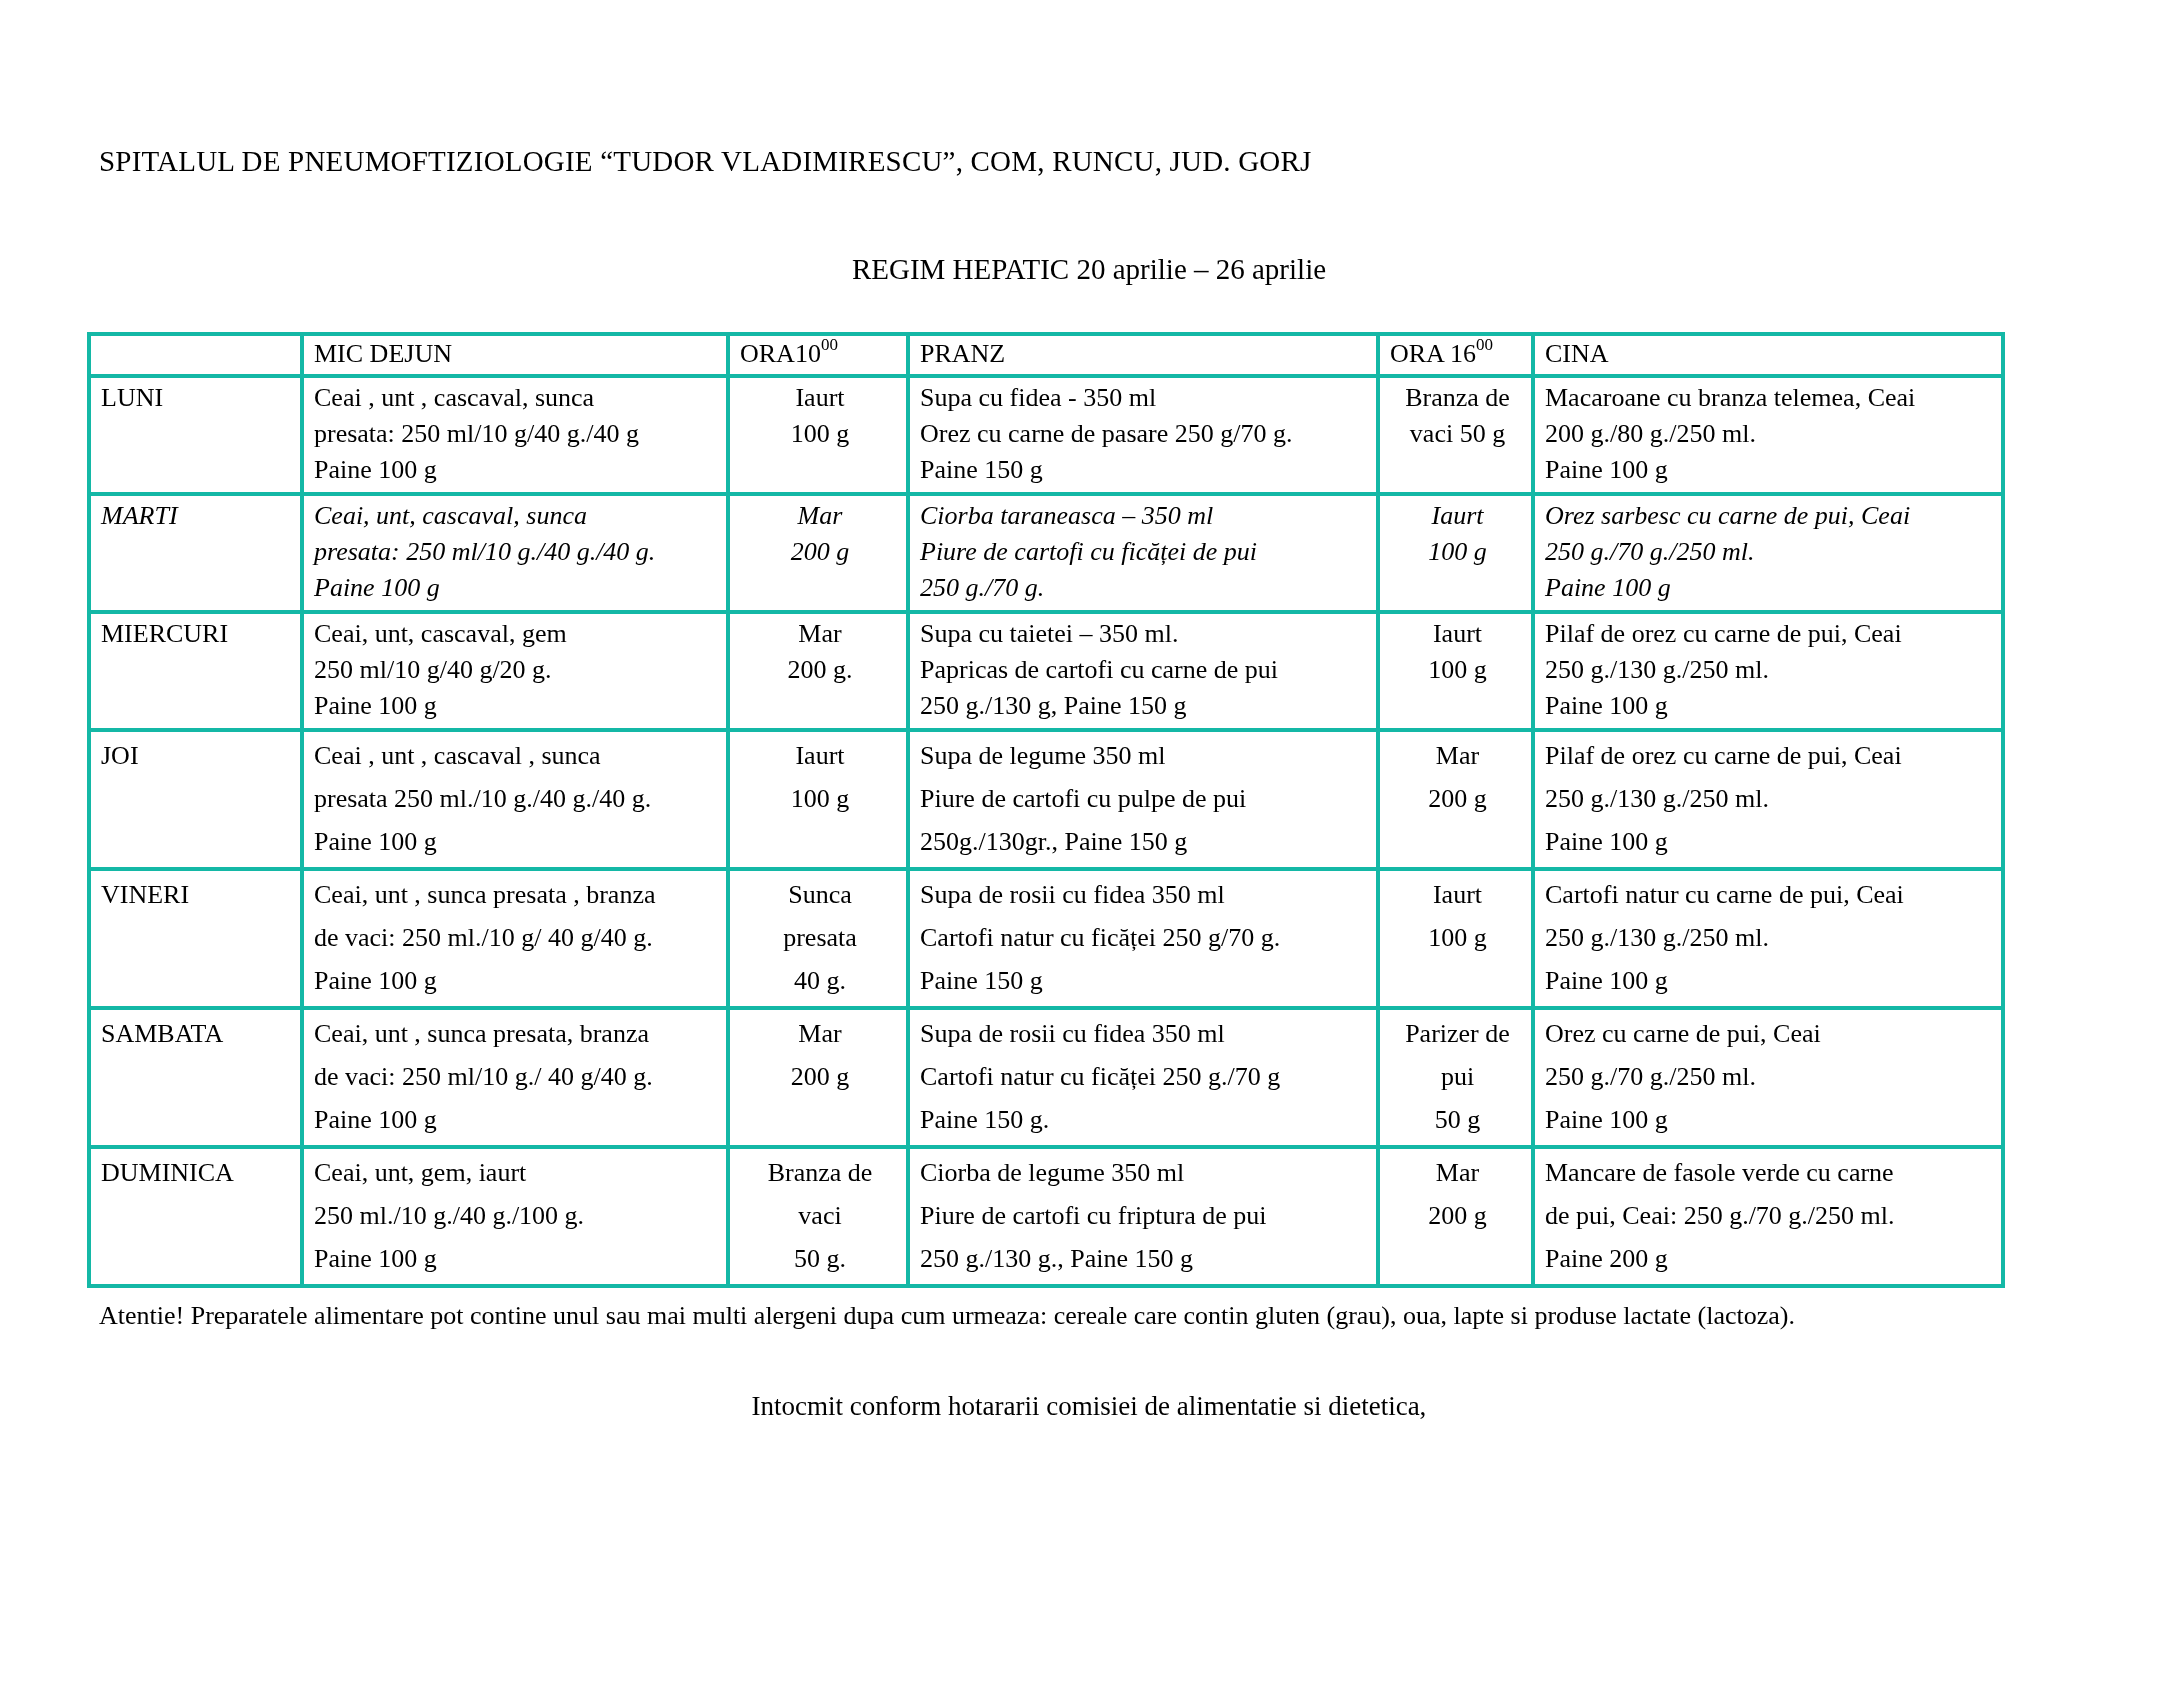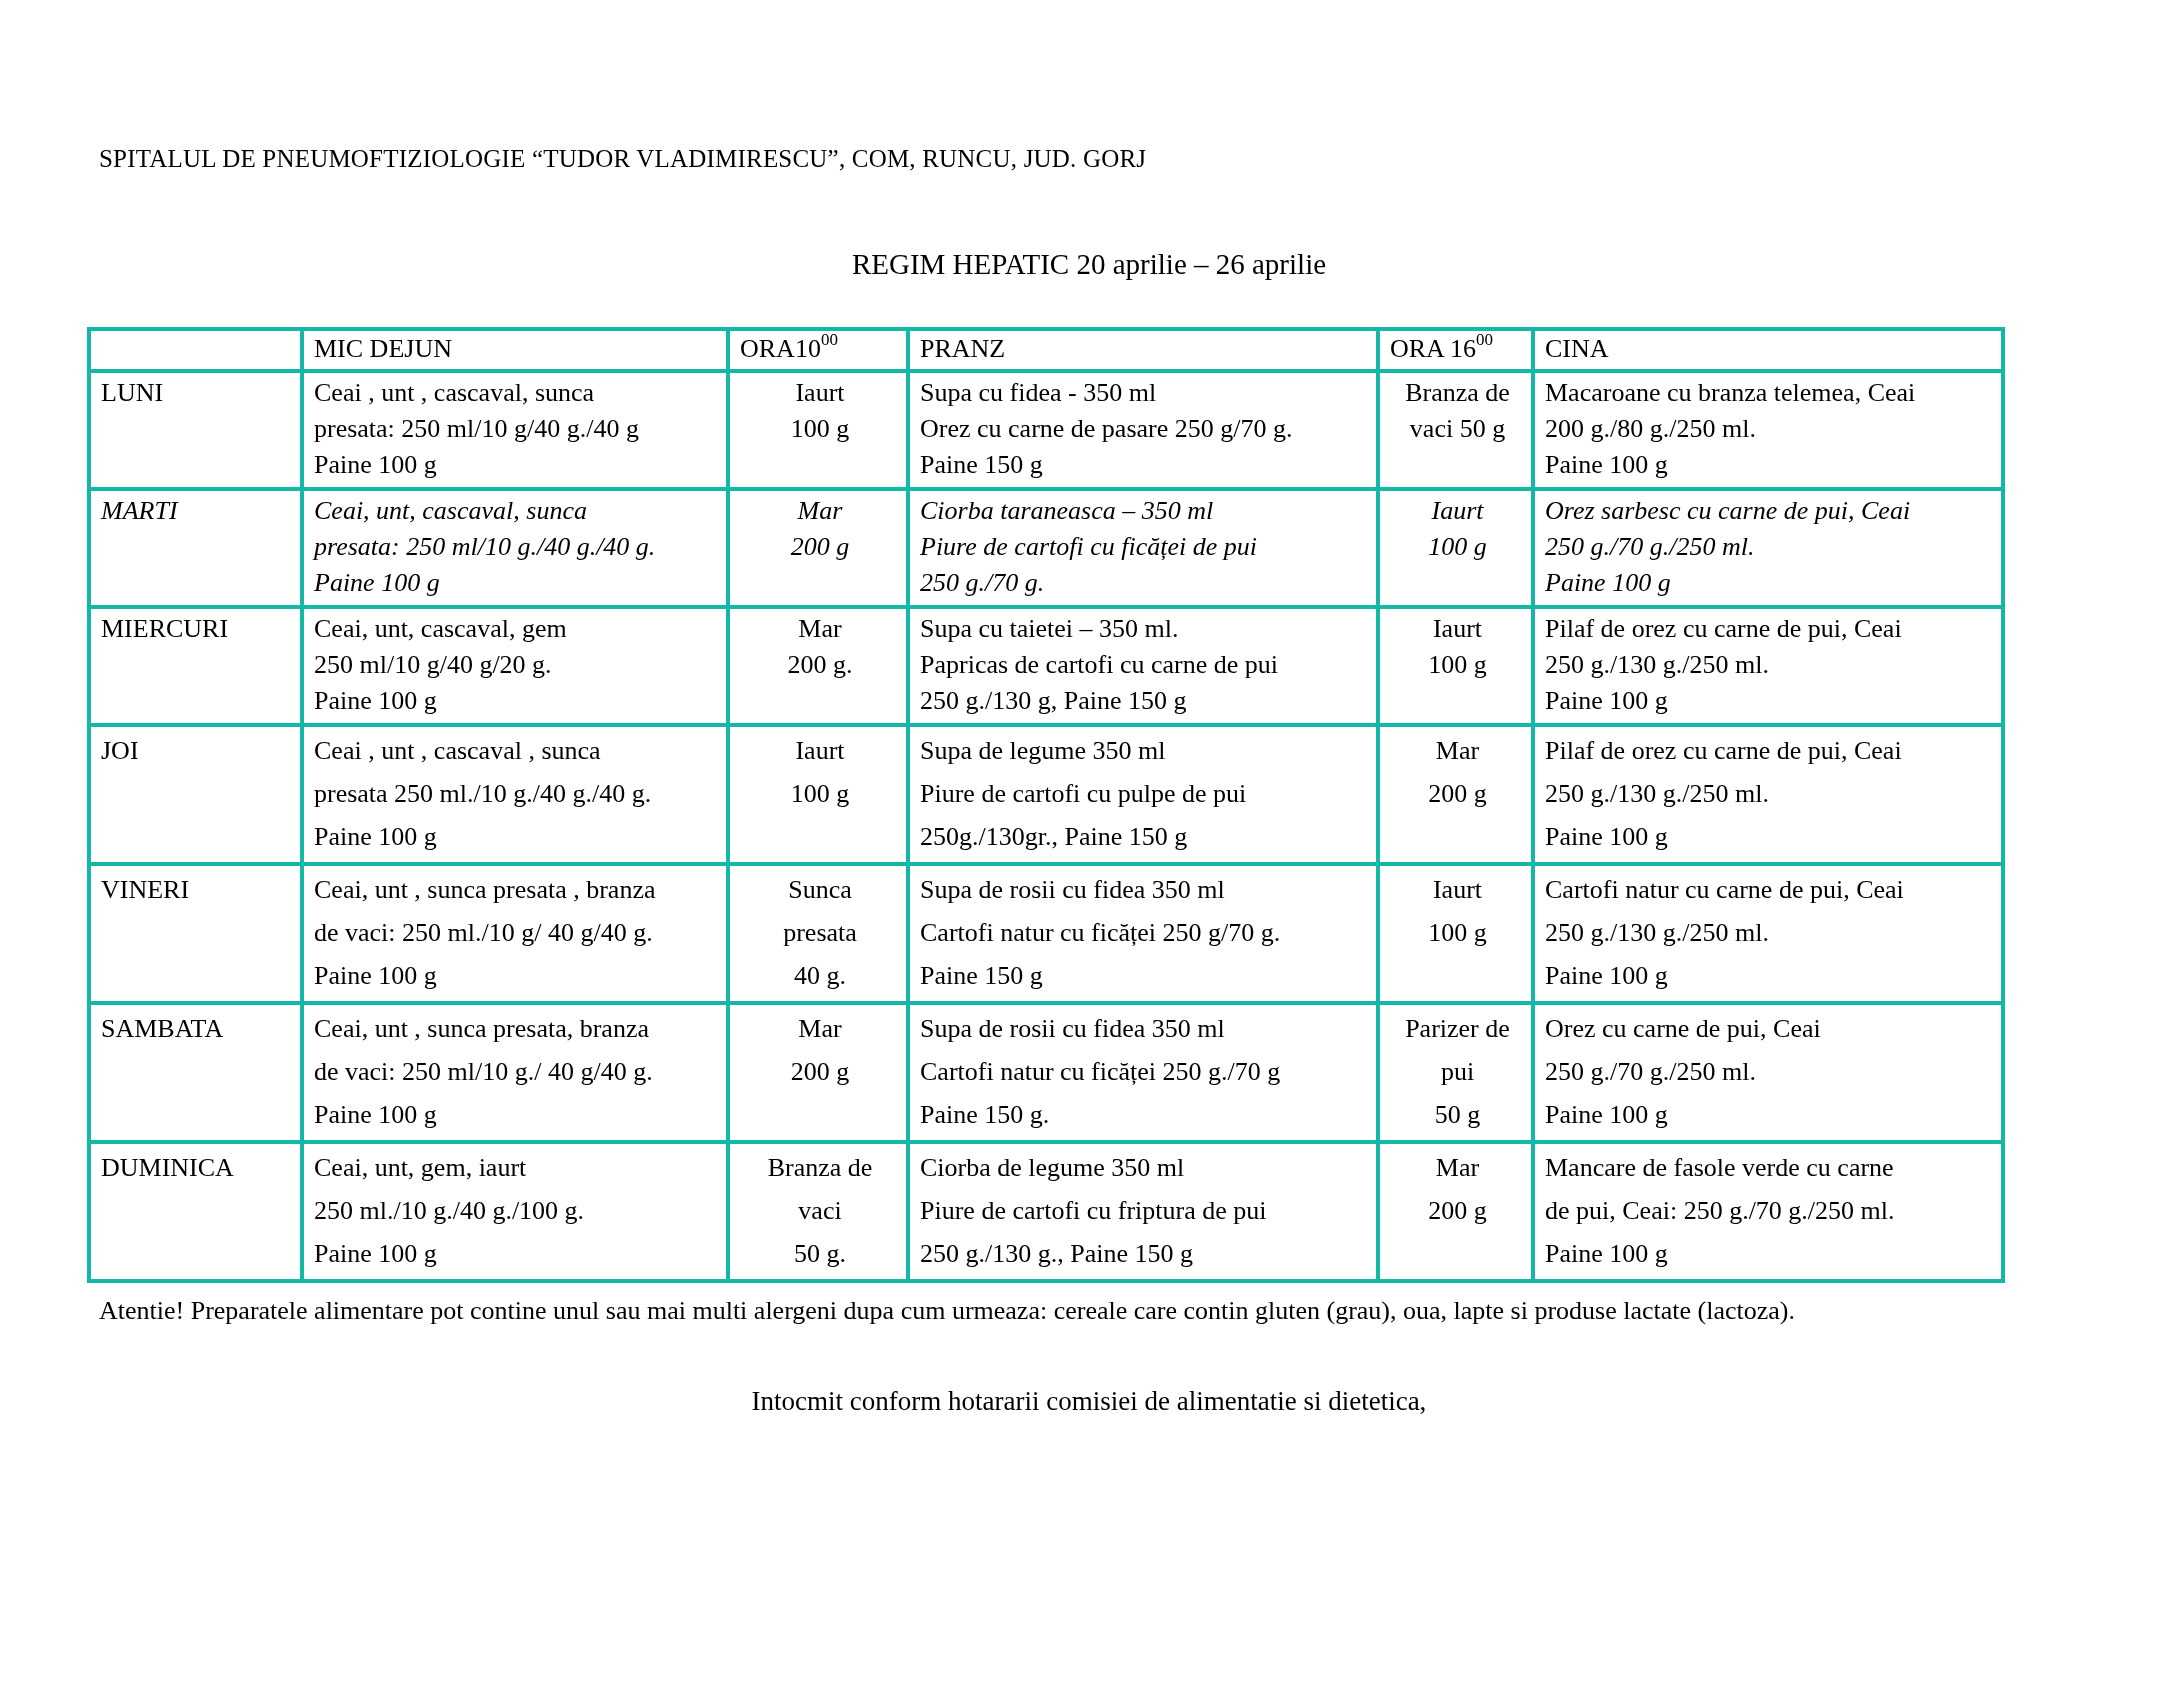--- a/index.html
+++ b/index.html
@@ -9,21 +9,21 @@
   }
   body {
     width: 2178px;
     height: 1683px;
     font-family: "Liberation Serif", "DejaVu Serif", serif;
     color: #000000;
     overflow: hidden;
   }
   .doc-title {
     margin: 145px 0 0 99px;
-    font-size: 25px;
+    font-size: 29px;
     letter-spacing: 0.2px;
     white-space: nowrap;
   }
   .doc-subtitle {
     margin: 75px 0 0 0;
     text-align: center;
     font-size: 29px;
     white-space: nowrap;
   }
   .table-wrap {
@@ -209,21 +209,21 @@
         <td class="snack-cell">Branza de
 vaci
 50 g.</td>
         <td>Ciorba de legume 350 ml
 Piure de cartofi cu friptura de pui
 250 g./130 g., Paine 150 g</td>
         <td class="snack-cell">Mar
 200 g</td>
         <td>Mancare de fasole verde  cu carne
 de pui, Ceai: 250 g./70 g./250 ml.
-Paine 100 g</td>
+Paine 200 g</td>
       </tr>
     </tbody>
   </table>
 </div>
 
 <div class="allergen-note">Atentie! Preparatele alimentare pot contine unul sau mai multi alergeni dupa cum urmeaza: cereale care contin gluten (grau), oua, lapte si produse lactate (lactoza).</div>
 
 <div class="footer-note">
   <div>Intocmit conform hotararii comisiei de alimentatie si dietetica,</div>
 </div>

